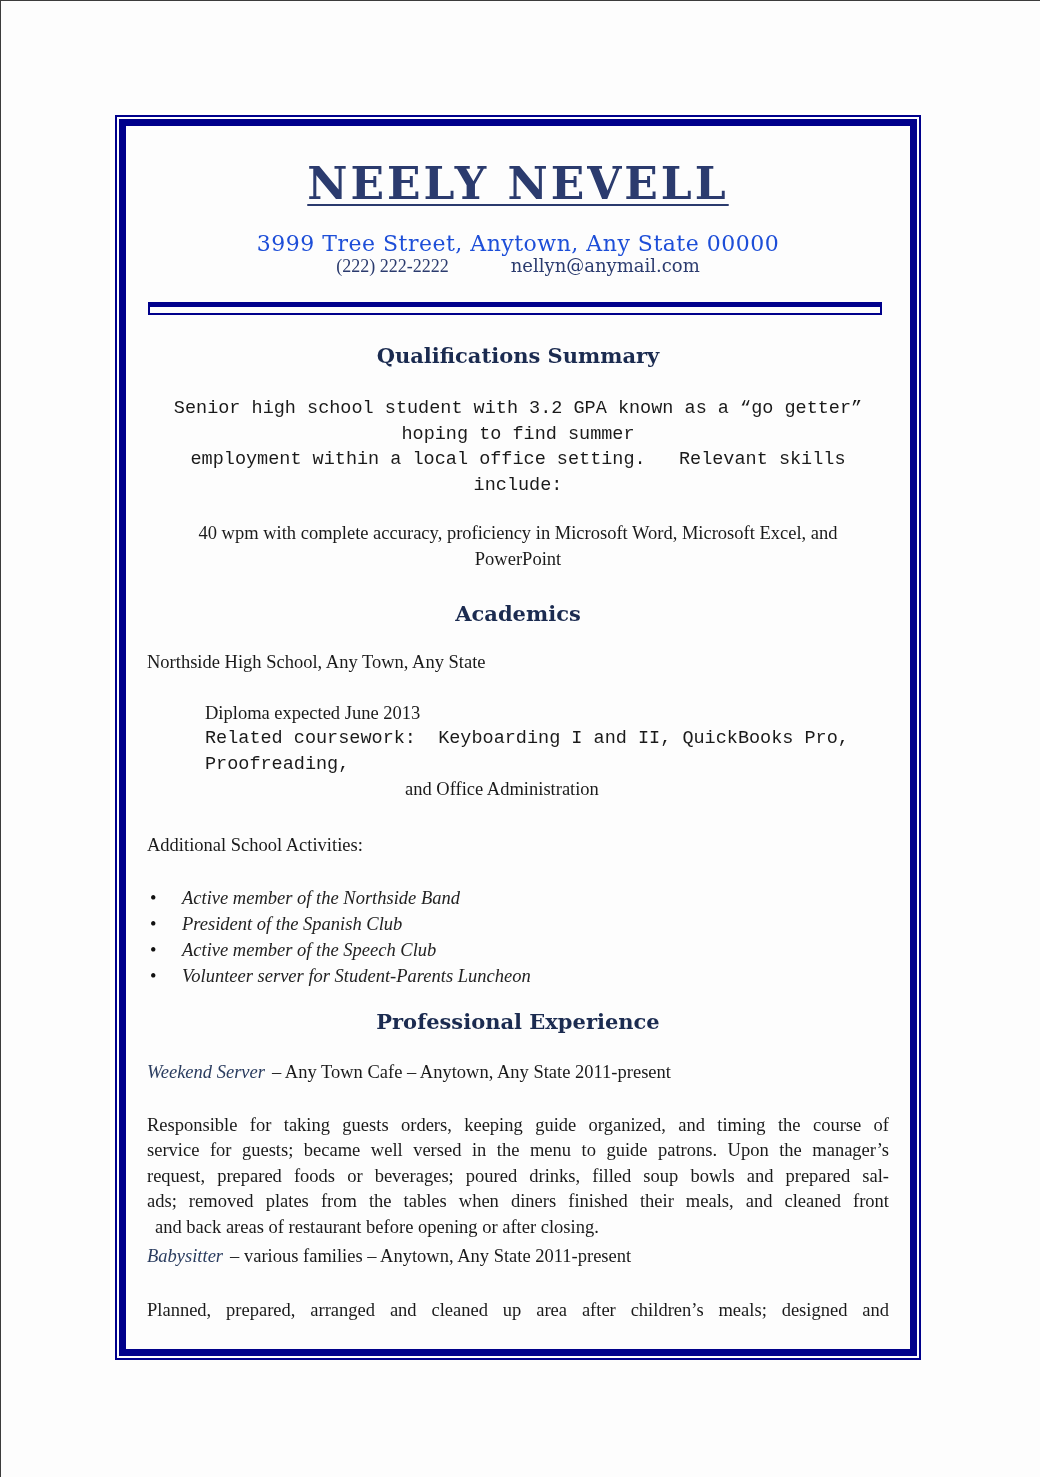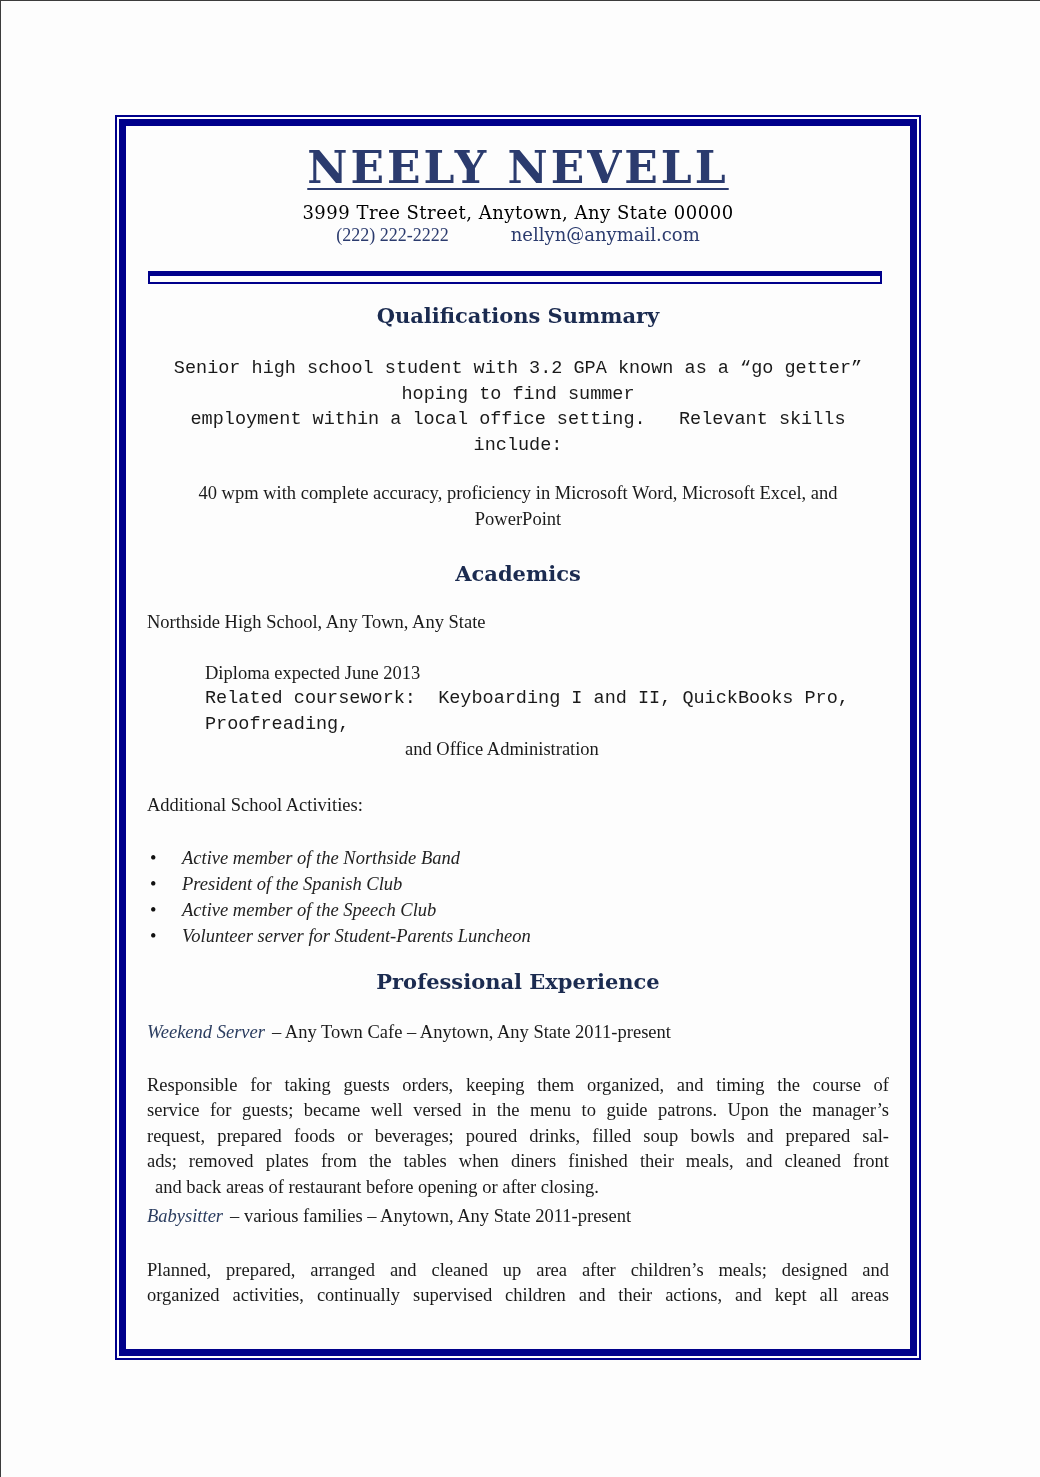--- a/index.html
+++ b/index.html
@@ -19,45 +19,45 @@
     padding:2px;
     box-sizing:border-box;
     background:#fdfdfd;
   }
   .frame-inner{
     width:100%; height:100%;
     border:7px solid #00008B;
     box-sizing:border-box;
   }
   .content{
-    padding:10px 21px 0 21px;
+    padding:26px 21px 0 21px;
     box-sizing:border-box;
     height:100%;
   }
   .center{text-align:center;}
   .pre{white-space:pre-wrap;font-family:Liberation Mono, monospace;}
 
   .name{
     margin-top:6px;
     font-family:"DejaVu Serif", serif;
     font-weight:700;
     font-size:44px;
     line-height:52px;
     letter-spacing:3px;
     color:#2B3B6E;
     text-decoration:underline;
     text-underline-offset:5px;
     text-decoration-thickness:2px;
   }
   .address{
-    margin-top:9px;
-    font-family:"DejaVu Serif", serif;
-    font-size:18px; line-height:20px;
+    margin-top:24px;
+    font-family:"DejaVu Serif", serif;
+    font-size:22px; line-height:20px;
     letter-spacing:0.5px;
-    color:#000000;
+    color:#1d4ed8;
   }
   .contact{
     margin-top:2px;
     font-family:"DejaVu Serif", serif;
     font-size:18px; line-height:20px;
     color:#2B3B6E;
   }
   .contact .phone{display:inline-block;font-family:Liberation Serif, serif;}
   .contact .email{display:inline-block; margin-left:62px;}
 
@@ -73,21 +73,21 @@
     border-right:2px solid #00008B;
   }
 
   .sec-heading{
     font-family:"DejaVu Serif", serif;
     font-weight:700;
     font-size:21px; line-height:22px;
     color:#1B2B50;
     text-align:center;
   }
-  .h-qual{margin-top:21px;}
+  .h-qual{margin-top:30px;}
   .h-acad{margin-top:31px;}
   .h-prof{margin-top:22px;}
 
   .body-line{
     font-size:18.5px;
     line-height:25.5px;
   }
   .p-summary{margin-top:29px;}
   .p-skills{margin-top:23px;}
 
@@ -186,30 +186,29 @@
           <span>Volunteer server for Student-Parents Luncheon</span>
         </li>
       </ul>
 
       <div class="sec-heading h-prof">Professional Experience</div>
 
       <div class="body-line job-title-line">
         <span class="job-title">Weekend Server</span><span class="job-details">– Any Town Cafe – Anytown, Any State 2011-present</span>
       </div>
       <div class="job-desc">
-        <div class="jline">Responsible for taking guests orders, keeping them organized, and timing the course of</div>
+        <div class="jline">Responsible for taking guests orders, keeping guide organized, and timing the course of</div>
         <div class="jline">service for guests; became well versed in the menu to guide patrons. Upon the manager’s</div>
         <div class="jline">request, prepared foods or beverages; poured drinks, filled soup bowls and prepared sal-</div>
         <div class="jline">ads; removed plates from the tables when diners finished their meals, and cleaned front</div>
         <div class="jline last">and back areas of restaurant before opening or after closing.</div>
       </div>
 
       <div class="body-line job-title-line second">
         <span class="job-title">Babysitter</span><span class="job-details">– various families – Anytown, Any State 2011-present</span>
       </div>
       <div class="job-desc second">
         <div class="jline">Planned, prepared, arranged and cleaned up area after children’s meals; designed and</div>
-        <div class="jline">organized activities, continually supervised children and their actions, and kept all areas</div>
       </div>
 
     </div>
   </div>
 </div>
 
 </body></html>

